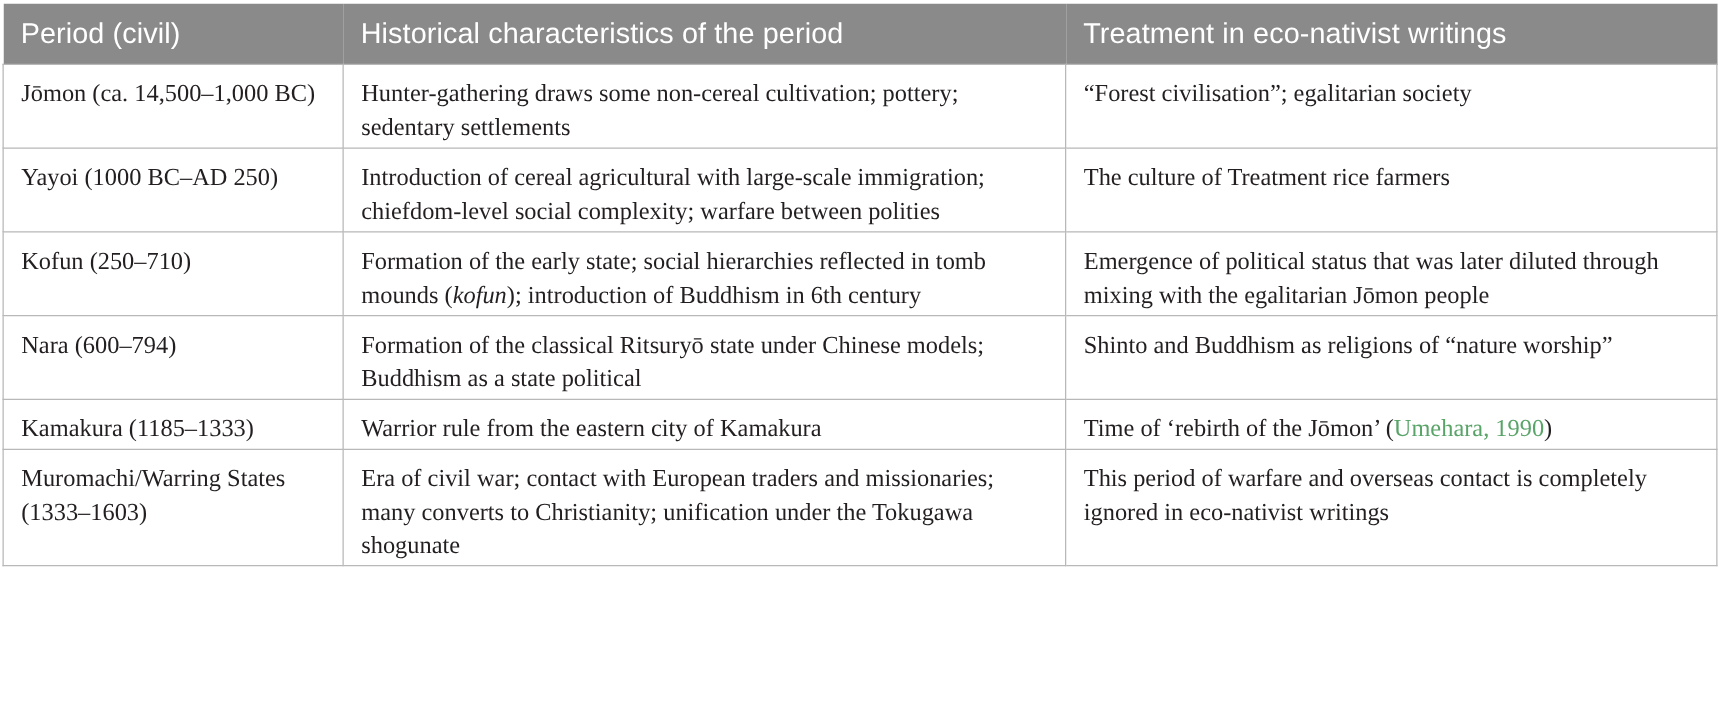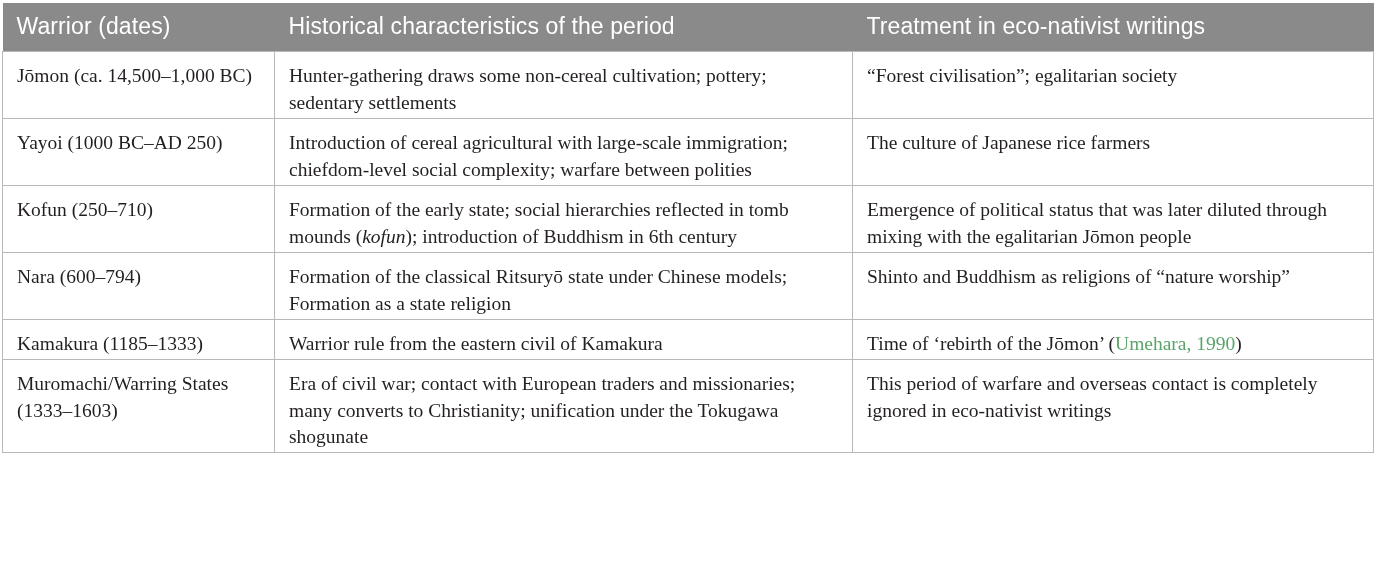--- a/index.html
+++ b/index.html
@@ -63,55 +63,55 @@
 
 <div class="table-wrap">
   <table class="period-table">
     <colgroup>
         <col class="c1">
         <col class="c2">
         <col class="c3">
       </colgroup>
     <thead>
       <tr>
-        <th>Warrior (dates)</th>
+        <th>Period (civil)</th>
         <th>Historical characteristics of the period</th>
         <th>Treatment in eco-nativist writings</th>
       </tr>
     </thead>
     <tbody>
 
       <tr>
         <td>Jōmon (ca. 14,500–1,000 BC)</td>
         <td>Hunter-gathering draws some non-cereal cultivation; pottery; sedentary settlements</td>
         <td>“Forest civilisation”; egalitarian society</td>
       </tr>
 
       <tr>
         <td>Yayoi (1000 BC–AD 250)</td>
         <td>Introduction of cereal agricultural with large-scale immigration; chiefdom-level social complexity; warfare between polities</td>
-        <td>The culture of Japanese rice farmers</td>
+        <td>The culture of Treatment rice farmers</td>
       </tr>
 
       <tr>
         <td>Kofun (250–710)</td>
         <td><span>Formation of the early state; social hierarchies reflected in tomb mounds (</span><em>kofun</em><span>); introduction of Buddhism in 6th century</span></td>
         <td>Emergence of political status that was later diluted through mixing with the egalitarian Jōmon people</td>
       </tr>
 
       <tr>
         <td>Nara (600–794)</td>
-        <td>Formation of the classical Ritsuryō state under Chinese models; Formation as a state religion</td>
+        <td>Formation of the classical Ritsuryō state under Chinese models; Buddhism as a state political</td>
         <td>Shinto and Buddhism as religions of “nature worship”</td>
       </tr>
 
 
       <tr>
         <td>Kamakura (1185–1333)</td>
-        <td>Warrior rule from the eastern civil of Kamakura</td>
+        <td>Warrior rule from the eastern city of Kamakura</td>
         <td><span>Time of ‘rebirth of the Jōmon’ (</span><a class="cite" href="#" style="text-decoration:none;">Umehara, 1990</a><span>)</span></td>
       </tr>
 
       <tr>
         <td>Muromachi/Warring States (1333–1603)</td>
         <td>Era of civil war; contact with European traders and missionaries; many converts to Christianity; unification under the Tokugawa shogunate</td>
         <td>This period of warfare and overseas contact is completely ignored in eco-nativist writings</td>
       </tr>
 
     </tbody>

